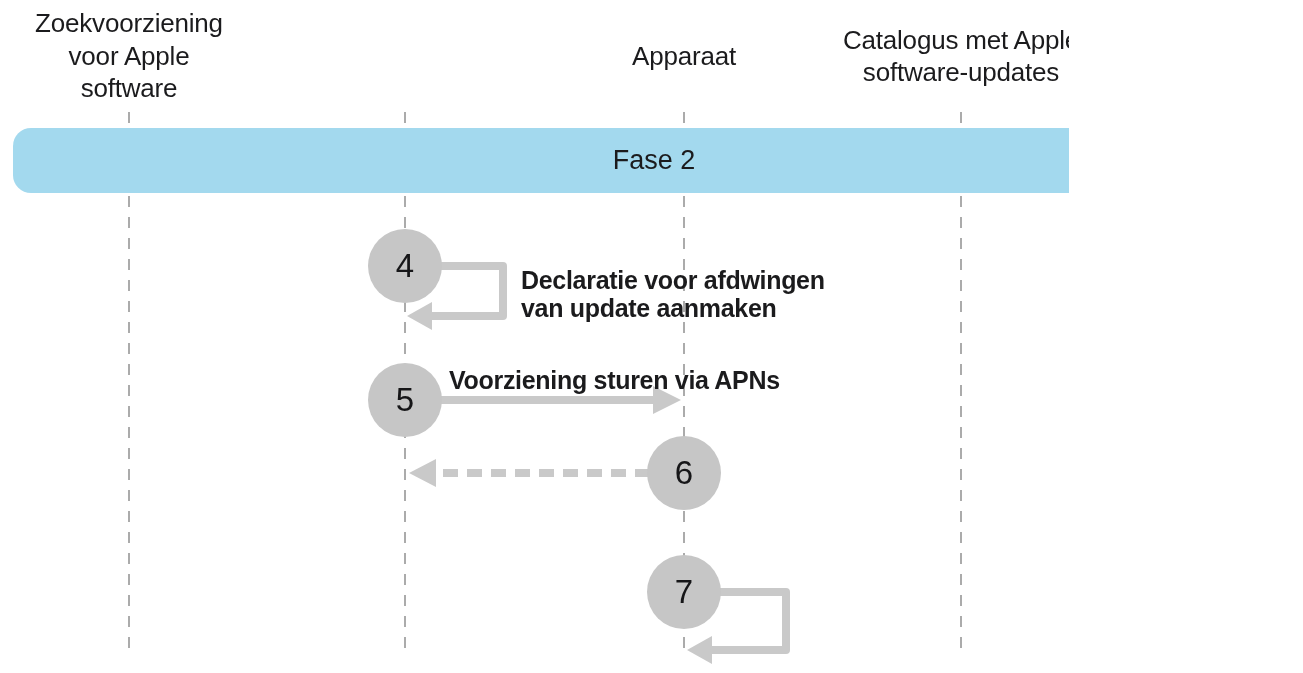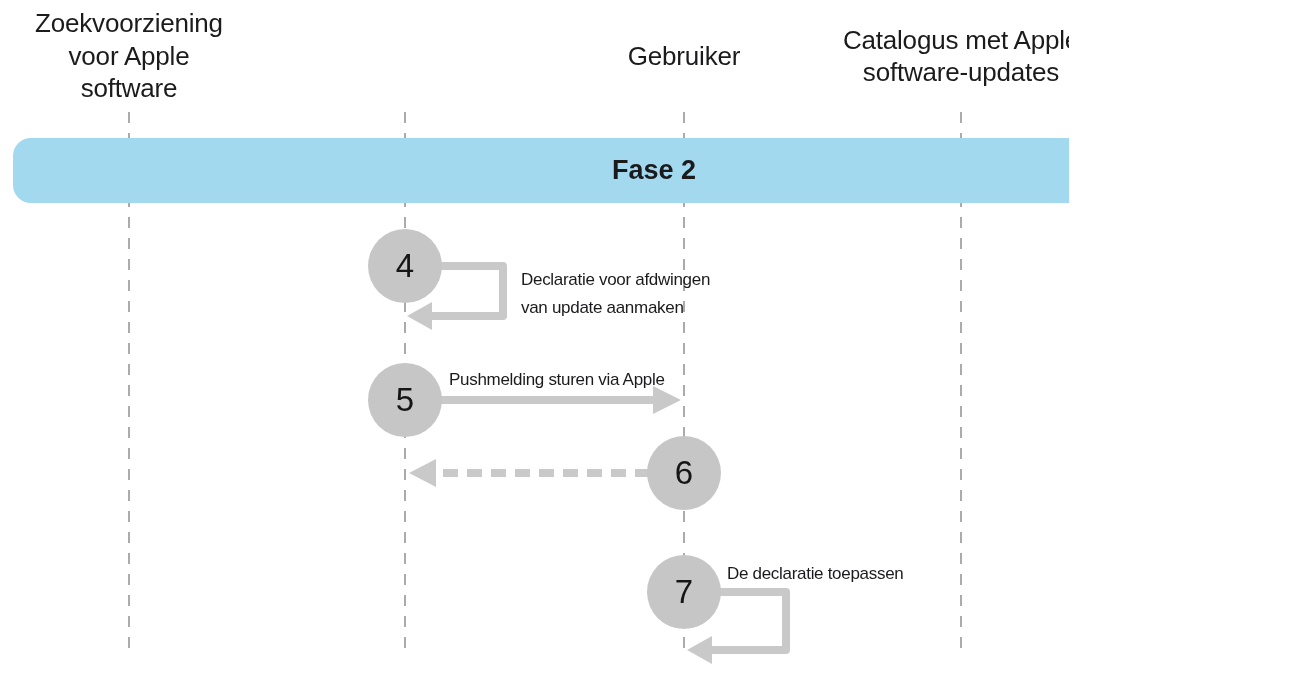--- a/index.html
+++ b/index.html
@@ -33,48 +33,48 @@
     justify-content: center;
     text-align: center;
     font-size: 26px;
     line-height: 1.25;
     white-space: pre-line;
     letter-spacing: -0.2px;
   }
   .banner {
     position: absolute;
     left: 13px;
-    top: 138px;
+    top: 128px;
     width: 1282px;
     height: 65px;
     border-radius: 18px;
     display: flex;
     align-items: center;
     justify-content: center;
     font-size: 27px;
-    font-weight: bold;
   }
   .step-circle {
     position: absolute;
     width: 74px;
     height: 74px;
     border-radius: 50%;
     display: flex;
     align-items: center;
     justify-content: center;
     font-size: 33px;
     font-weight: 500;
     color: #161618;
   }
   .step-label {
     position: absolute;
-    font-size: 17px;
+    font-size: 25px;
     line-height: 28px;
     white-space: pre-line;
     letter-spacing: -0.3px;
+    font-weight: bold;
   }
 </style>
 </head>
 <body>
 
 <div class="canvas">
 
   <svg class="lines-layer" viewBox="0 0 1303 673" xmlns="http://www.w3.org/2000/svg">
 
     <line x1="129" y1="112" x2="129" y2="656" stroke-width="2" stroke-dasharray="11 10" stroke="#ababab"></line>
@@ -95,21 +95,21 @@
     <path d="M 684 592 H 786 V 650 H 710" fill="none" stroke-width="8" stroke-linejoin="round" stroke="#c9c9c9"></path>
     <polygon points="687,650 712,636 712,664" fill="#c9c9c9"></polygon>
   </svg>
 
   <div class="actor" style="left:-11px">
     <span>Zoekvoorziening
 voor Apple
 software</span>
   </div>
   <div class="actor" style="left:544px">
-    <span>Gebruiker</span>
+    <span>Apparaat</span>
   </div>
   <div class="actor" style="left:821px">
     <span>Catalogus met Apple
 software-updates</span>
   </div>
   <div class="actor" style="left:1098px">
     <span>Catalogus</span>
   </div>
 
   <div class="banner" style="background-color: rgb(163, 217, 238);">
@@ -124,16 +124,15 @@
   </div>
   <div class="step-circle" style="left: 647px; top: 436px; background-color: rgb(198, 198, 198);">
     <span>6</span>
   </div>
   <div class="step-circle" style="left: 647px; top: 555px; background-color: rgb(198, 198, 198);">
     <span>7</span>
   </div>
 
   <div class="step-label" style="left:521px; top:266px">Declaratie voor afdwingen
 van update aanmaken</div>
-  <div class="step-label" style="left:449px; top:366px">Pushmelding sturen via Apple</div>
-  <div class="step-label" style="left:727px; top:560px">De declaratie toepassen</div>
+  <div class="step-label" style="left:449px; top:366px">Voorziening sturen via APNs</div>
 
 </div>
 
 </body></html>

